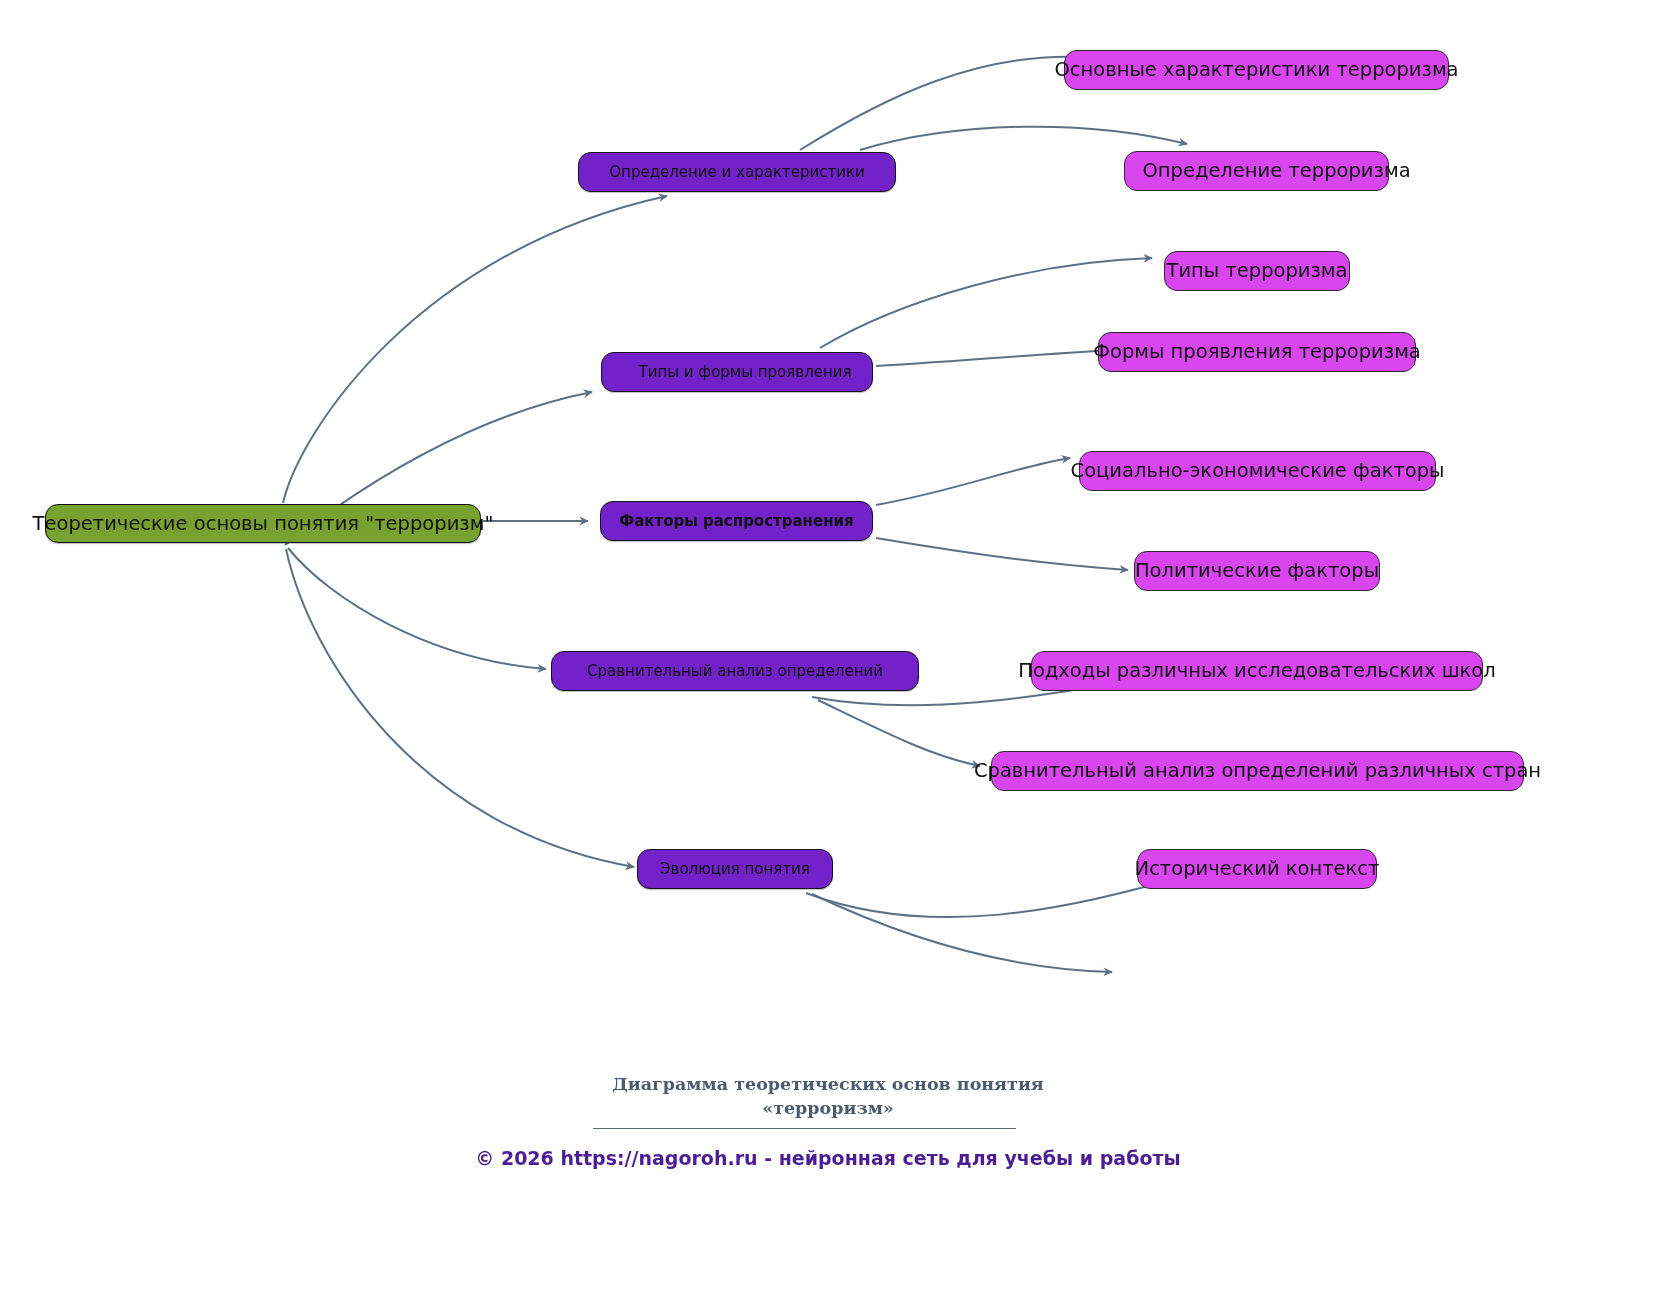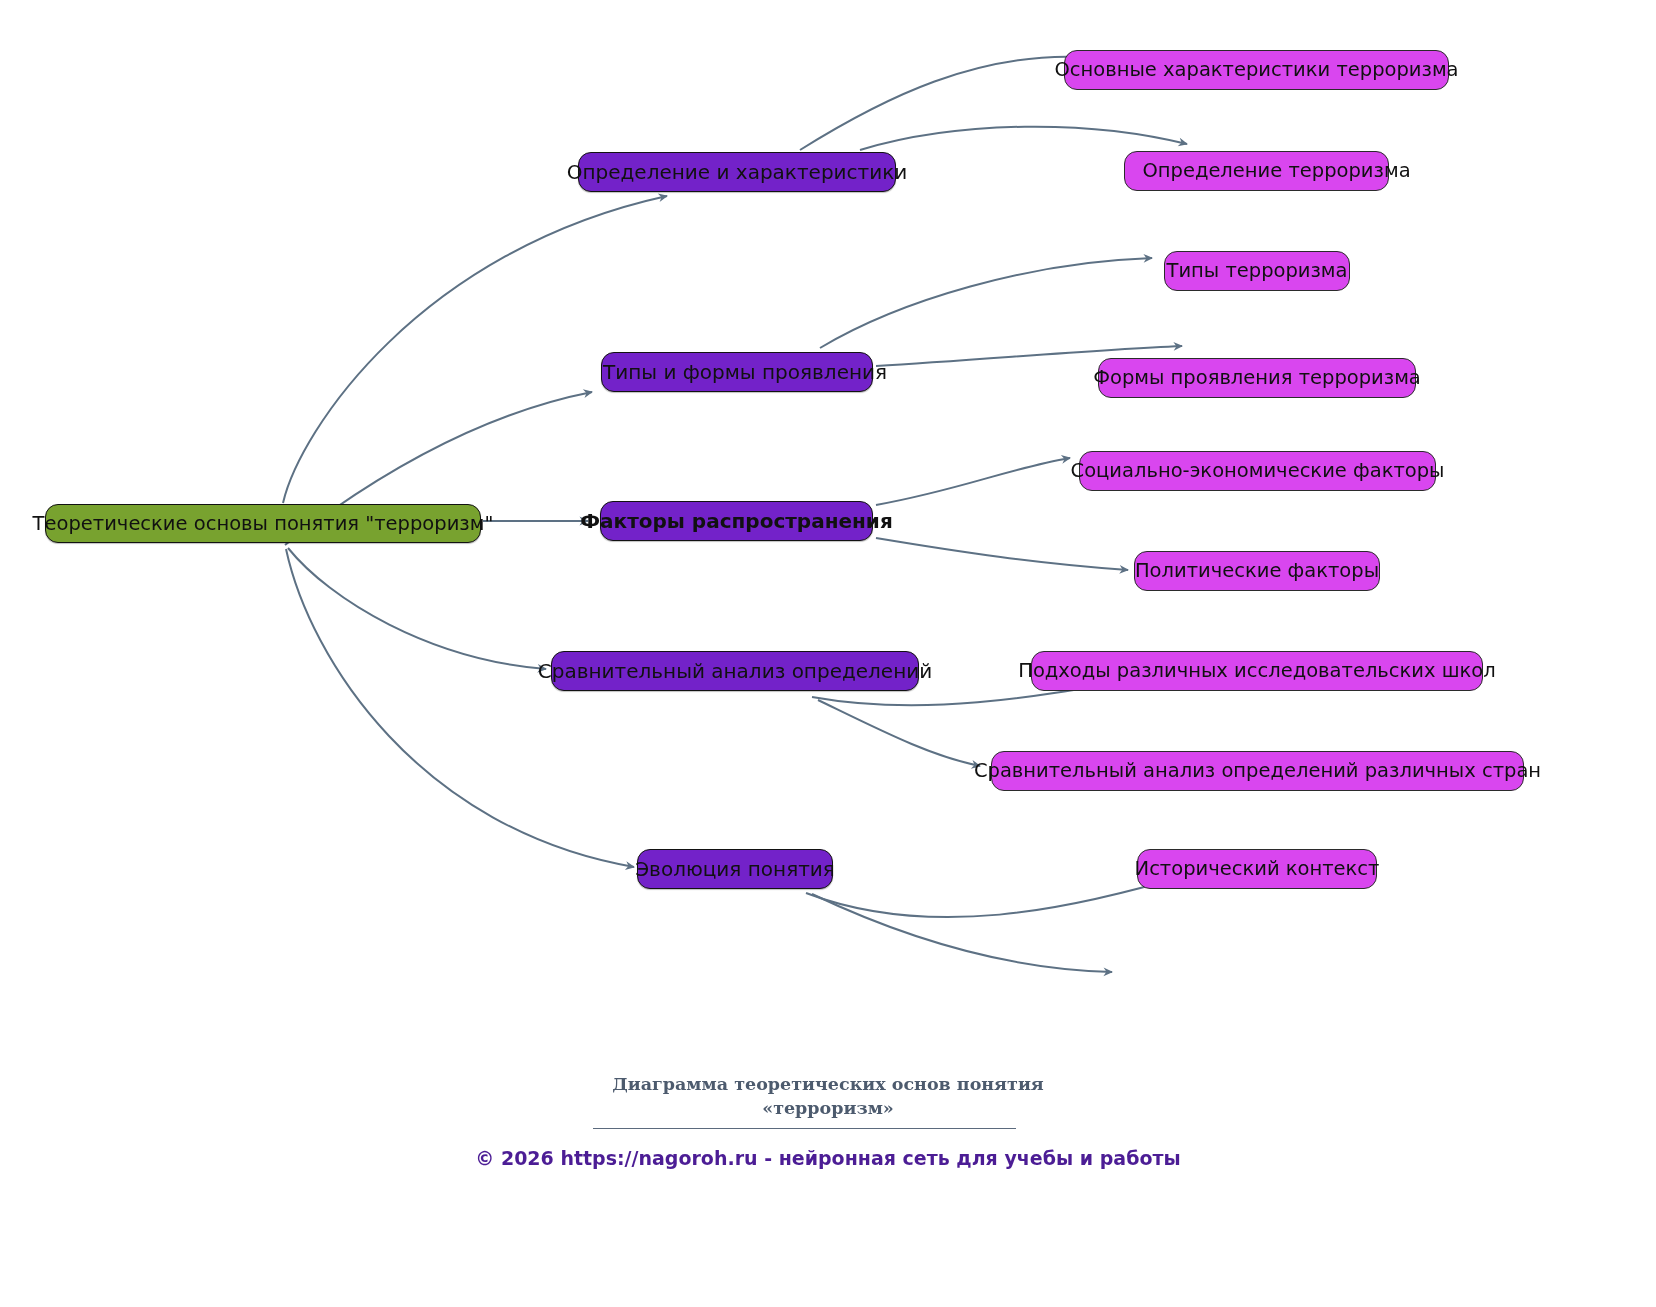--- a/index.html
+++ b/index.html
@@ -25,21 +25,21 @@
   .node-root{
     background:#78a22f;
     border:1.6px solid #121212;
     font-size:19.5px;
     border-radius:13px;
     box-shadow:0 1px 1px rgba(0,0,0,.25);
   }
   .node-branch{
     background:#7322c9;
     border:1.6px solid #121212;
-    font-size:20px;
+    font-size:15px;
     border-radius:13px;
     box-shadow:0 1px 1px rgba(0,0,0,.25);
   }
   .node-leaf{
     background:#d946ef;
     border:1.6px solid #2b2b2b;
     font-size:19.5px;
     border-radius:13px;
   }
 
@@ -117,21 +117,21 @@
   <div class="node node-leaf" style="left:1124px;top:151px;width:265px;height:40px;padding-left:40px;">
     <span>Определение терроризма</span>
   </div>
 
   <div class="node node-branch" style="left:601px;top:352px;width:272px;height:40px;padding-left:16px;">
     <span>Типы и формы проявления</span>
   </div>
   <div class="node node-leaf" style="left:1164px;top:251px;width:186px;height:40px;">
     <span>Типы терроризма</span>
   </div>
-  <div class="node node-leaf" style="left:1098px;top:358px;width:318px;height:40px;">
+  <div class="node node-leaf" style="left:1098px;top:332px;width:318px;height:40px;">
     <span>Формы проявления терроризма</span>
   </div>
 
   <div class="node node-branch" style="left:600px;top:501px;width:273px;height:40px;font-weight:bold;">
     <span>Факторы распространения</span>
   </div>
   <div class="node node-leaf" style="left:1079px;top:451px;width:357px;height:40px;">
     <span>Социально-экономические факторы</span>
   </div>
   <div class="node node-leaf" style="left:1134px;top:551px;width:246px;height:40px;">

